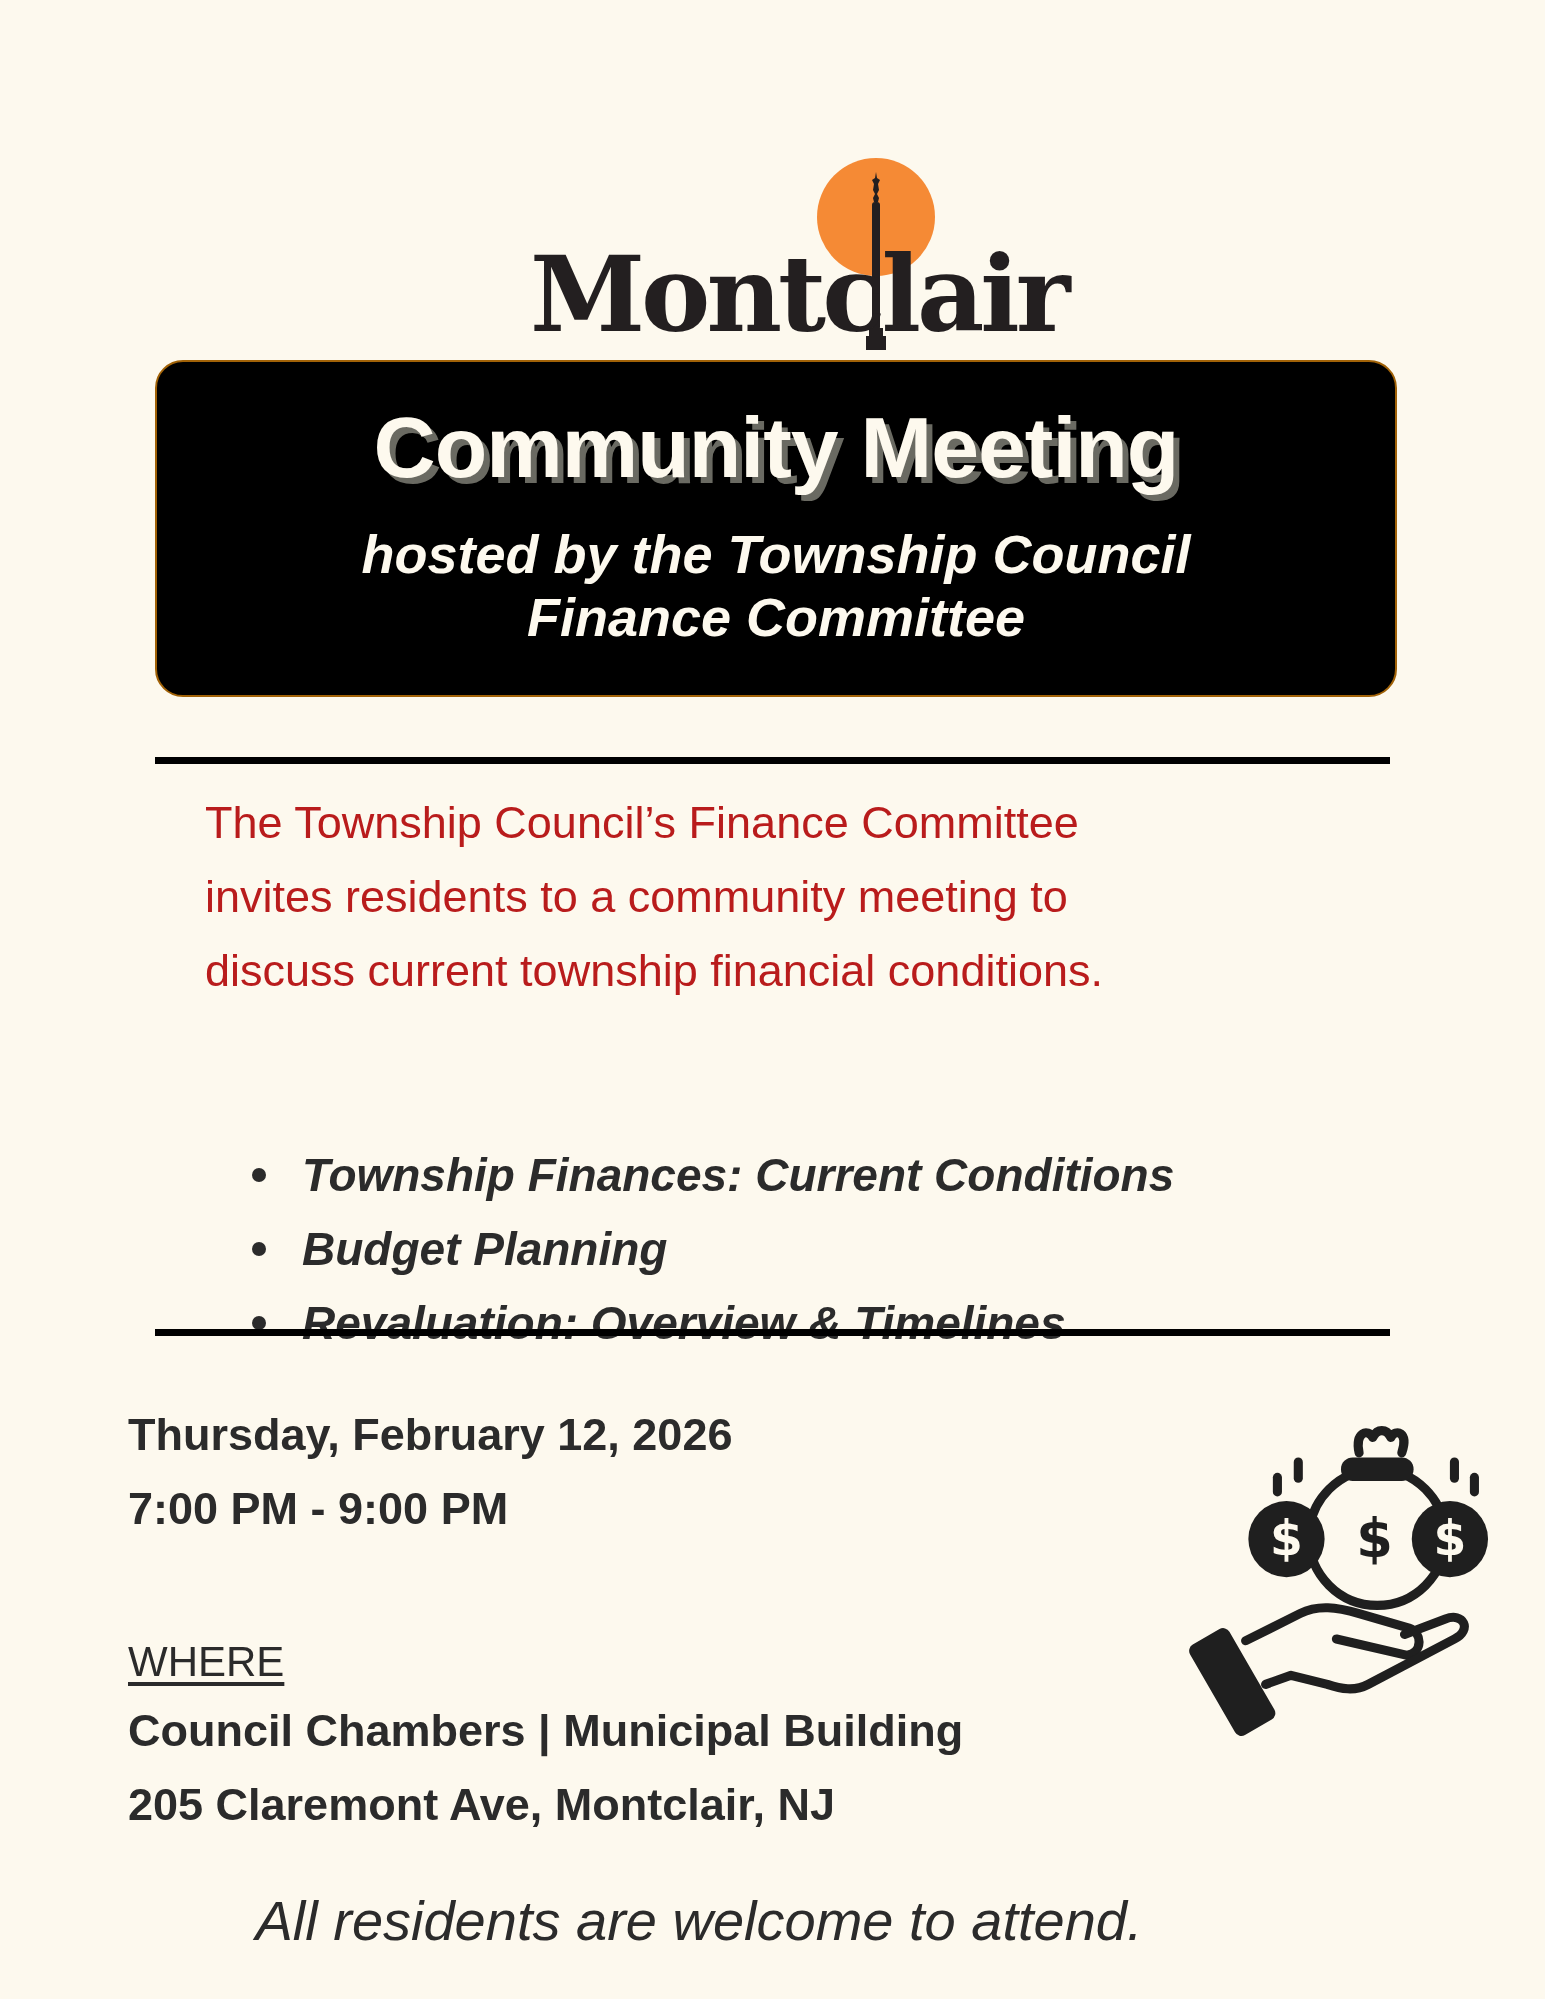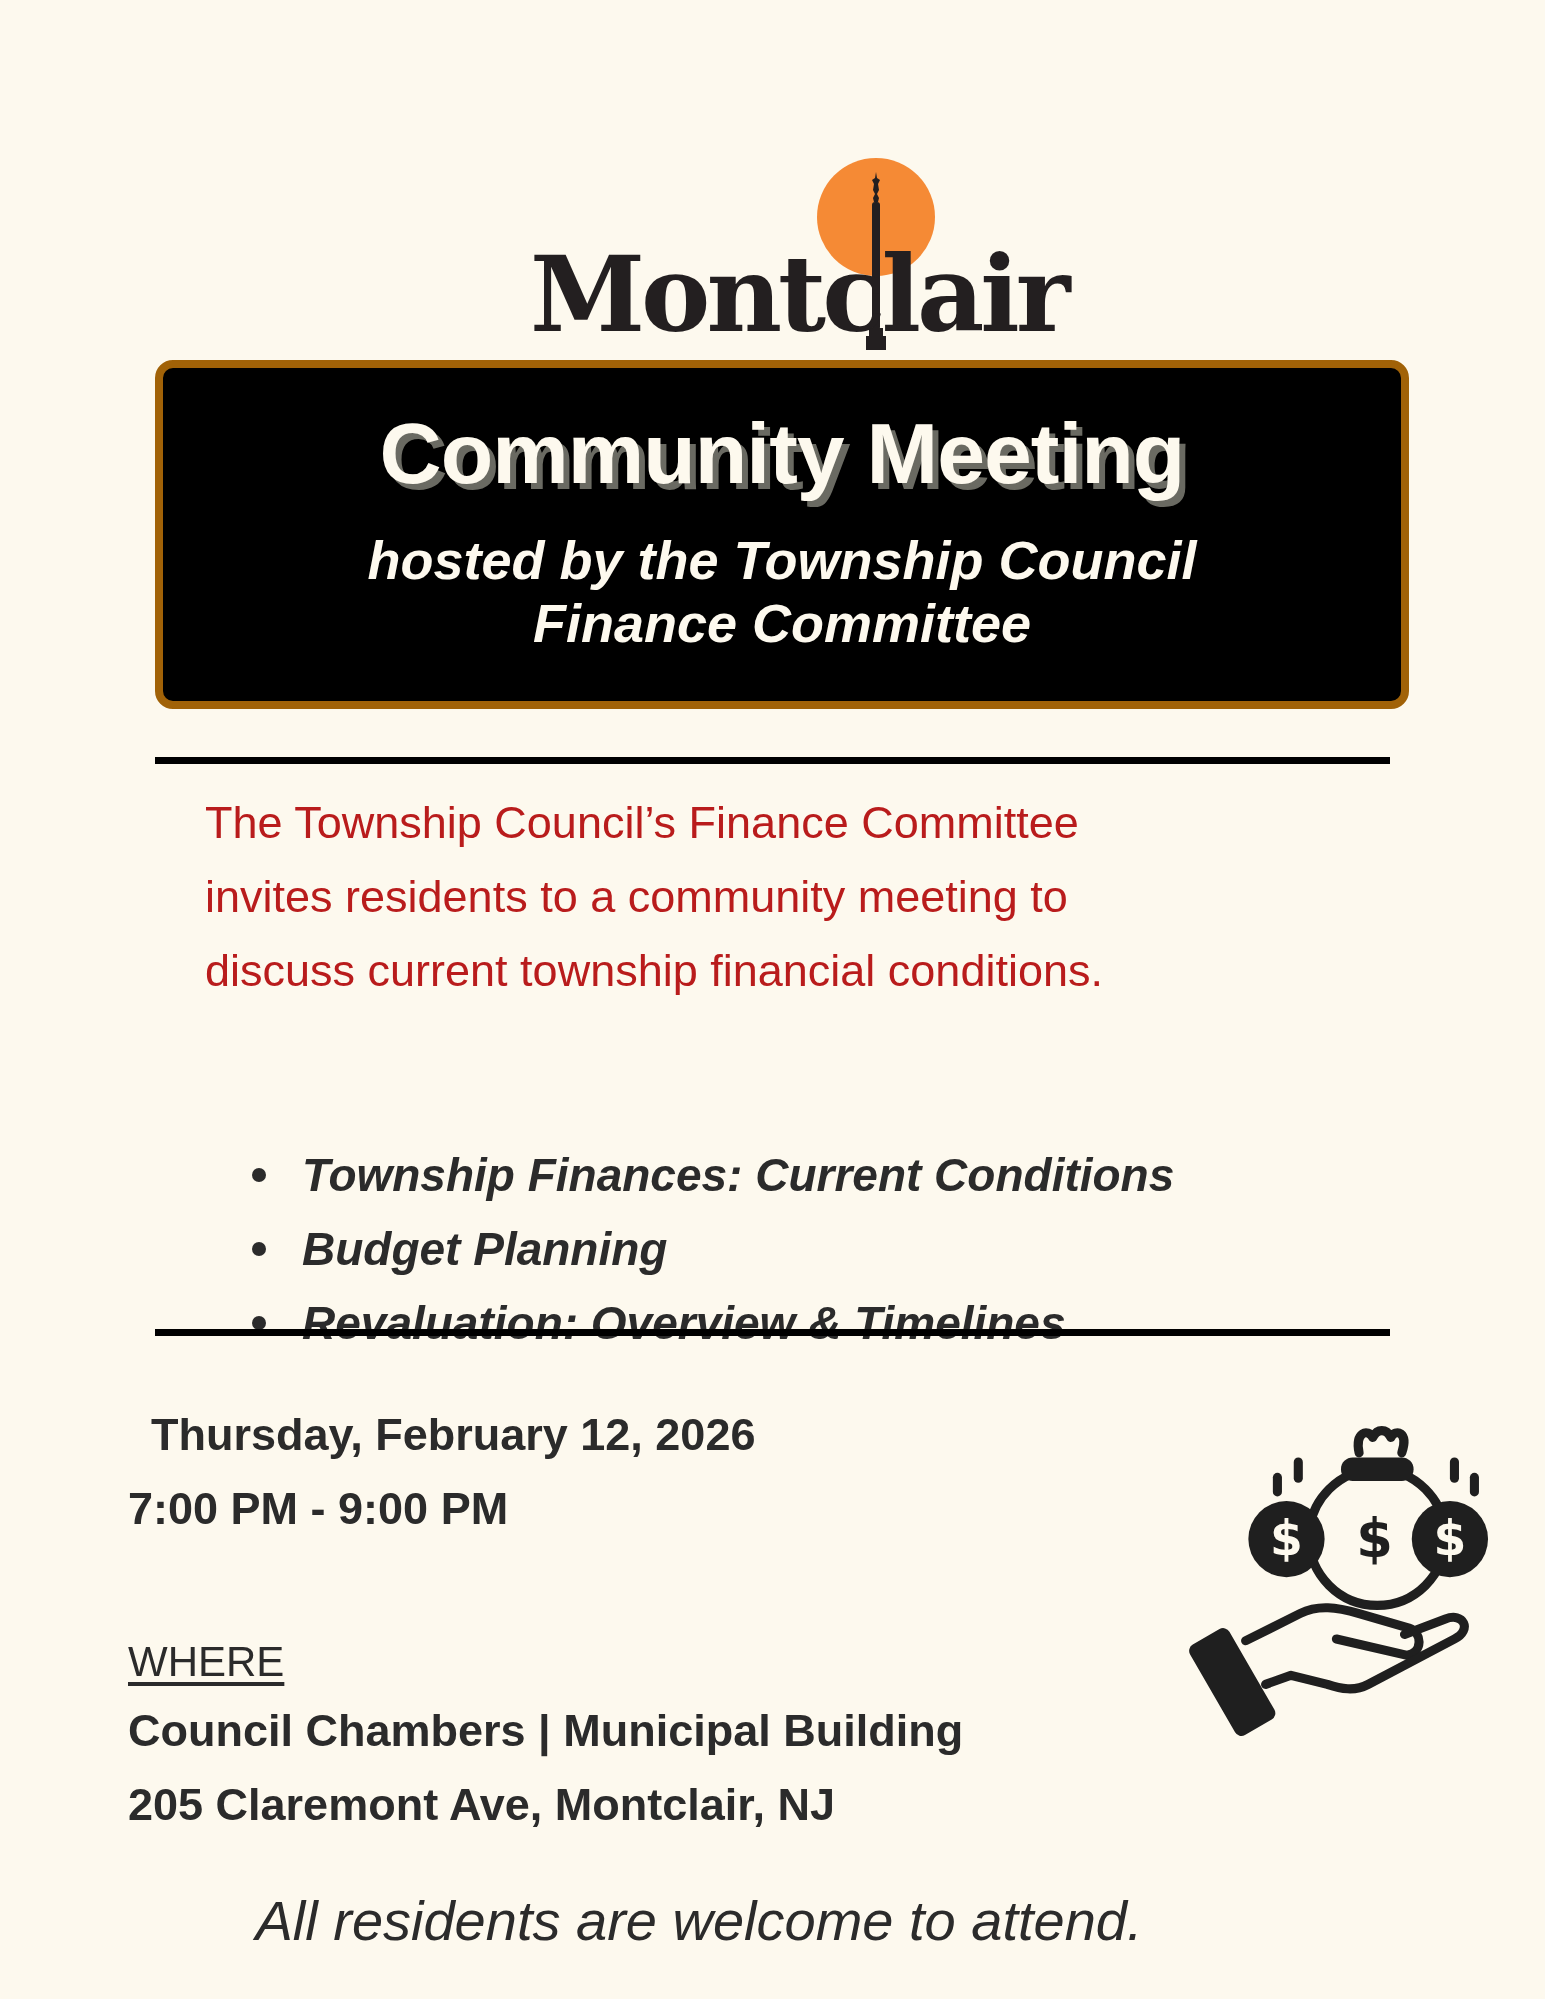--- a/index.html
+++ b/index.html
@@ -26,22 +26,22 @@
     color: #231F20; line-height: 1;
   }
   .logo-tower {
     position: absolute; left: 866px; top: 97px; width: 20px; height: 178px;
   }
 
   
   .banner {
     left: 155px; top: 360px; width: 1238px; height: 333px;
     background: #000;
-    border: 8px solid #a16207;
-    border-radius: 18px;
+    border: 2px solid #a16207;
+    border-radius: 28px;
     text-align: center;
   }
   .banner-title {
     margin-top: 38px;
     font-size: 86px; font-weight: bold; letter-spacing: -1px;
     color: #FDF9EE;
     text-shadow: 6px 6px 0 #6a6a62;
     line-height: 1.1;
   }
   .banner-sub {
@@ -115,21 +115,21 @@
 
 <ul class="abs topics">
   <li><span class="bullet"></span><span>Township Finances: Current Conditions</span></li>
   <li><span class="bullet"></span><span>Budget Planning</span></li>
   <li><span class="bullet"></span><span>Revaluation: Overview &amp; Timelines</span></li>
 </ul>
 
 <div class="abs divider" style="top:1329px;"></div>
 
 <div class="abs" style="left:128px; top:1390px;">
-  <div class="detail" style="margin-top:8px;margin-left:23px;">Thursday, February 12, 2026</div>
+  <div class="detail" style="margin-top:8px;">Thursday, February 12, 2026</div>
   <div class="detail">7:00 PM - 9:00 PM</div>
 </div>
 
 <div class="abs" style="left:128px; top:1638px;">
   <div class="label">WHERE</div>
   <div class="detail" style="margin-top:8px;">Council Chambers | Municipal Building</div>
   <div class="detail">205 Claremont Ave, Montclair, NJ</div>
 </div>
 
 <svg class="abs icon" viewBox="0 0 340 380">

